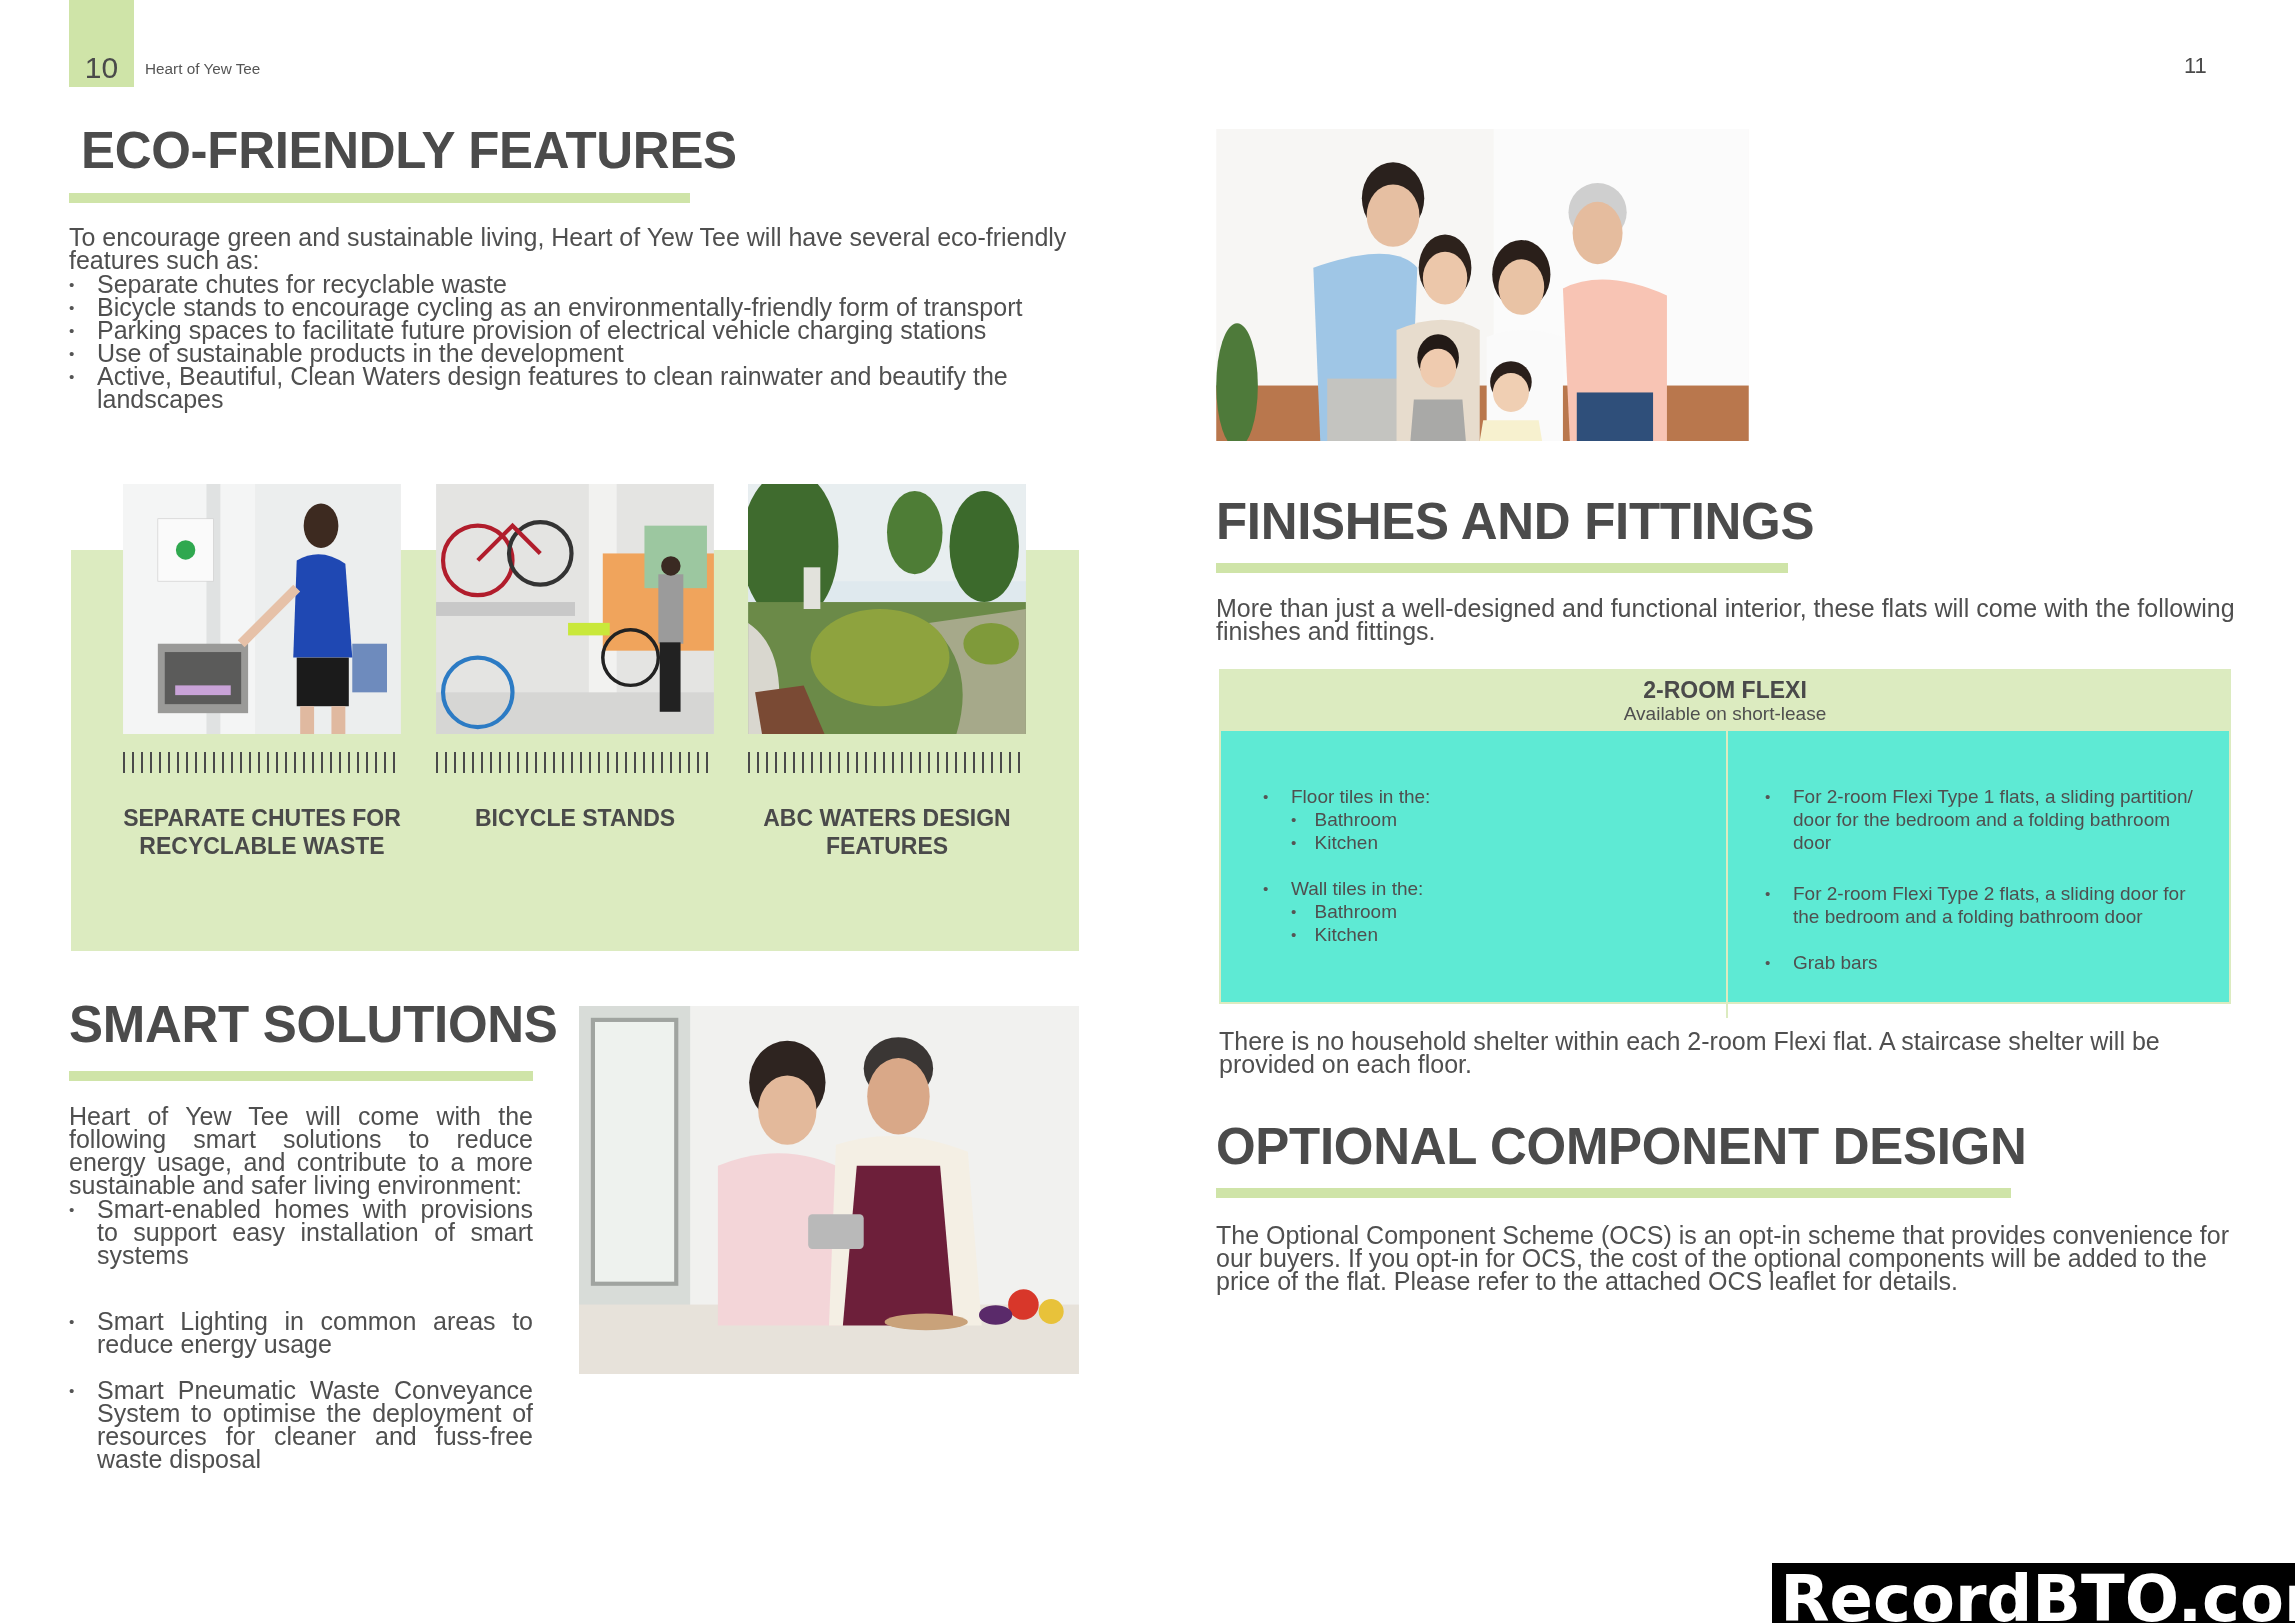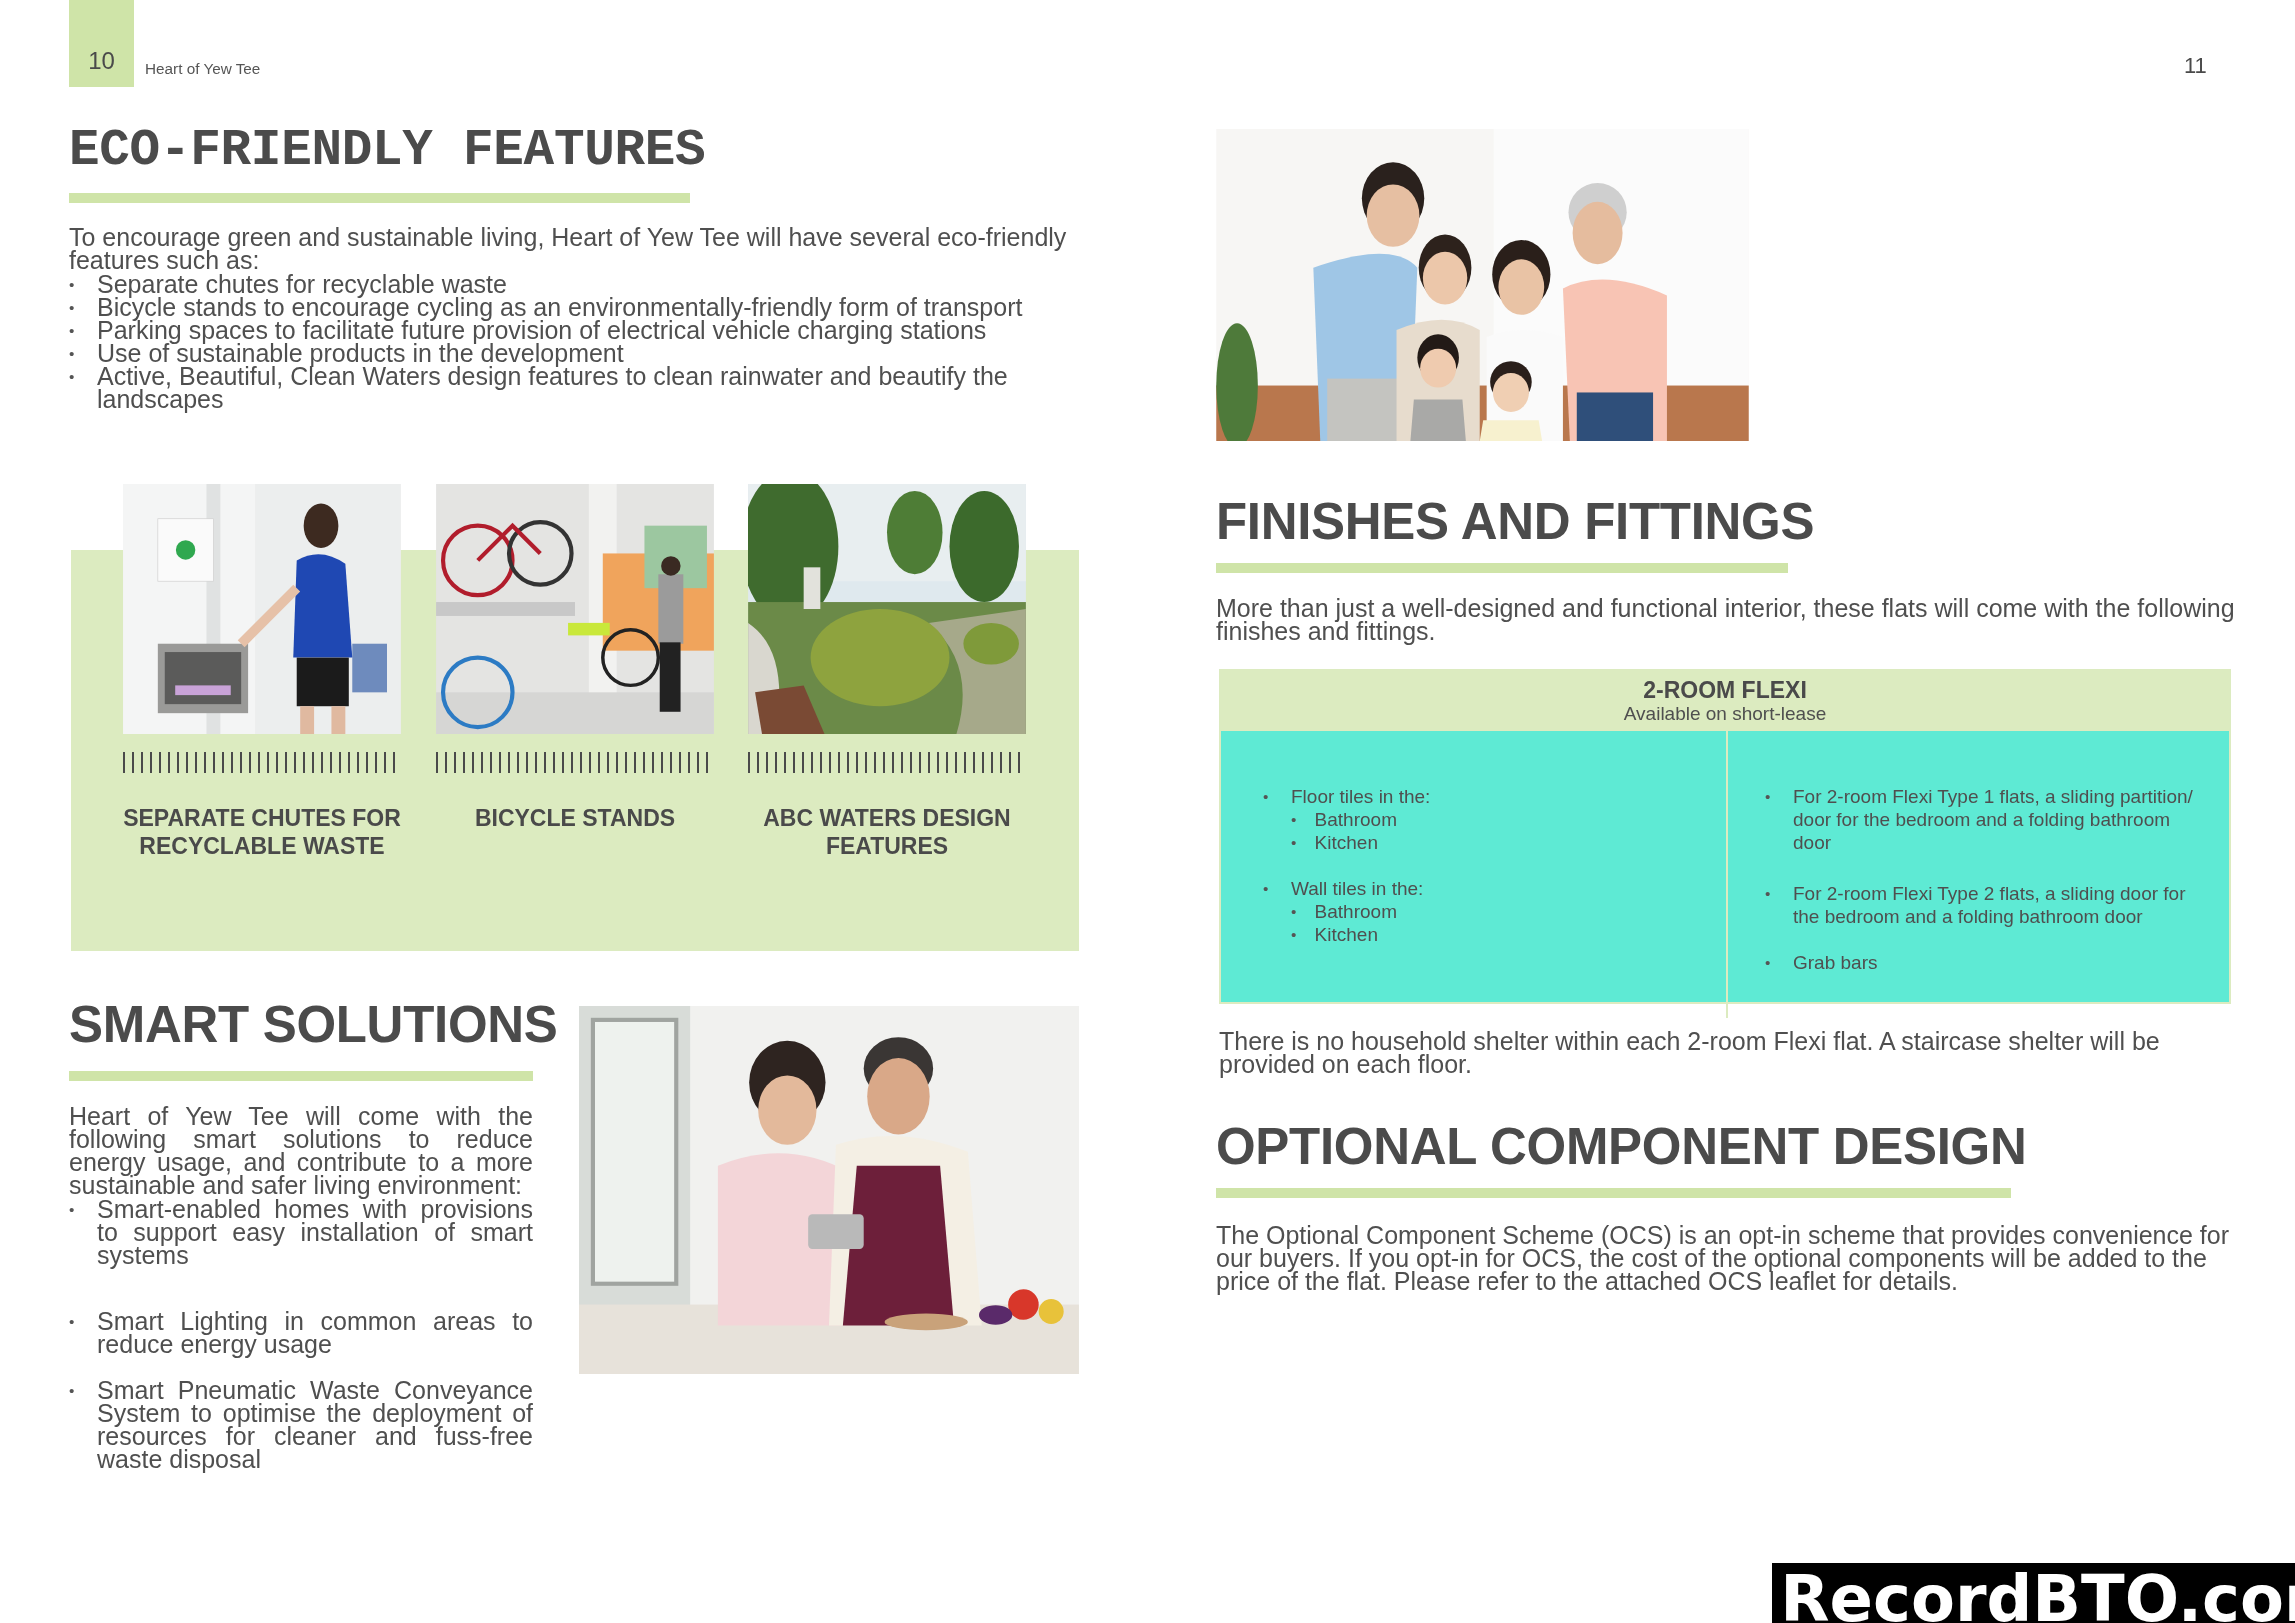--- a/index.html
+++ b/index.html
@@ -6,22 +6,22 @@
   body {
     width: 2295px; height: 1623px; position: relative; overflow: hidden;
     background: #ffffff;
     font-family: "Liberation Sans", sans-serif;
     color: #4a4a4a;
   }
   .abs { position: absolute; }
   .tab-num {
     left: 69px; top: 0; width: 65px; height: 87px; background: #cfe4a8;
     display: flex; align-items: flex-end; justify-content: center;
-    padding-bottom: 12px; box-sizing: border-box;
-    font-size: 24px; color: #4a4a4a;
+    padding-bottom: 2px; box-sizing: border-box;
+    font-size: 30px; color: #4a4a4a;
   }
   .doc-name { left: 145px; top: 60px; font-size: 15.3px; color: #555; }
   .page-right { left: 2184px; top: 53px; font-size: 22px; color: #4a4a4a; }
 
   .h1 {
     font-weight: bold; color: #4b4b4b; font-size: 51px; letter-spacing: -0.3px;
     line-height: 1; white-space: nowrap;
   }
   .rule { background: #cfe4a8; height: 9.7px; }
 
@@ -71,21 +71,21 @@
     font-size: 64px; color: #fff; line-height: 1; white-space: nowrap;
   }
 </style>
 </head>
 <body>
 
 <div class="abs tab-num">10</div>
 <div class="abs doc-name">Heart of Yew Tee</div>
 <div class="abs page-right">11</div>
 
-<div class="abs h1" style="left:69px; top:125px;font-family:Liberation Mono, monospace;">ECO-FRIENDLY FEATURES</div>
+<div class="abs h1" style="left:81px; top:125px;">ECO-FRIENDLY FEATURES</div>
 <div class="abs rule" style="left:69px; top:193px; width:621px;"></div>
 <div class="abs body-text" style="left:69px; top:226px; width:1041px;">To encourage green and sustainable living, Heart of Yew Tee will have several eco-friendly features such as:</div>
 <ul class="abs bul body-text" style="left:69px; top:273px; width:1041px;">
   <li>Separate chutes for recyclable waste</li>
   <li>Bicycle stands to encourage cycling as an environmentally-friendly form of transport</li>
   <li>Parking spaces to facilitate future provision of electrical vehicle charging stations</li>
   <li>Use of sustainable products in the development</li>
   <li>Active, Beautiful, Clean Waters design features to clean rainwater and beautify the landscapes</li>
 </ul>
 

